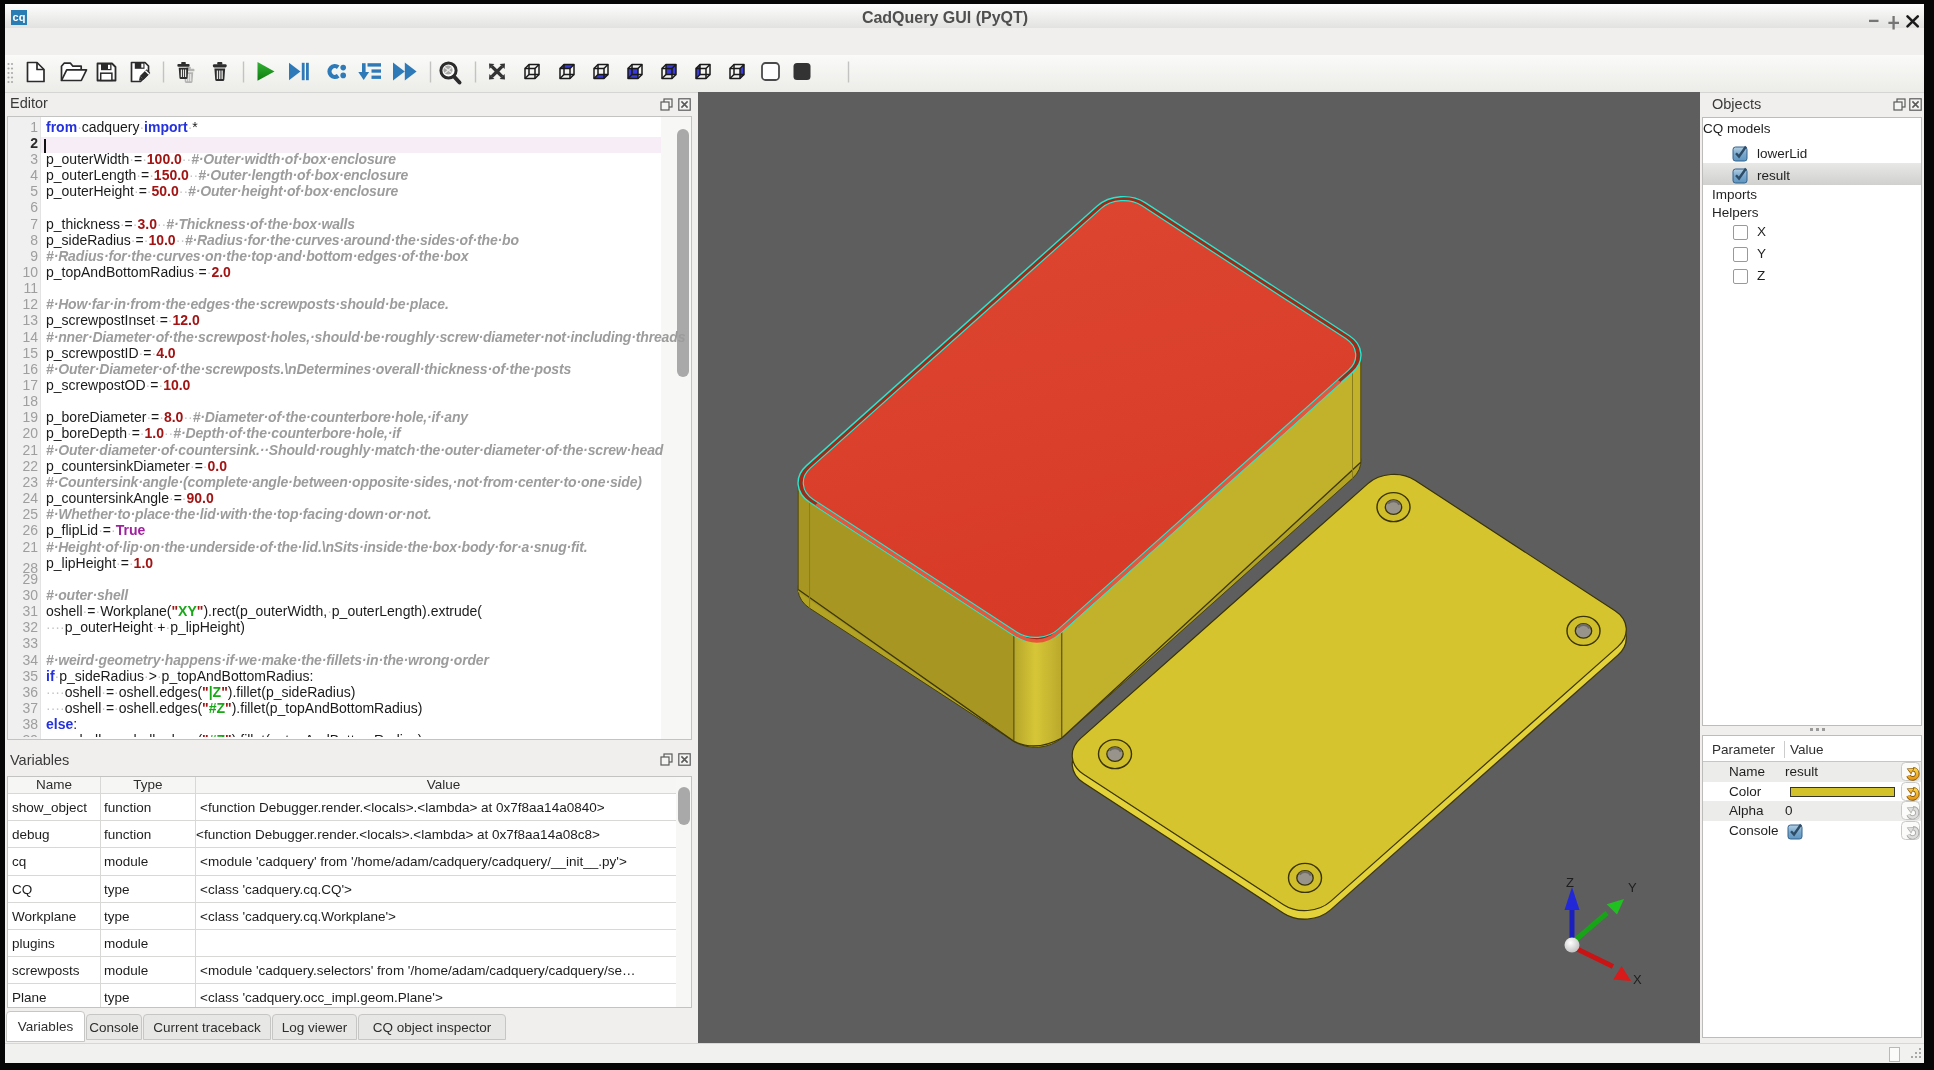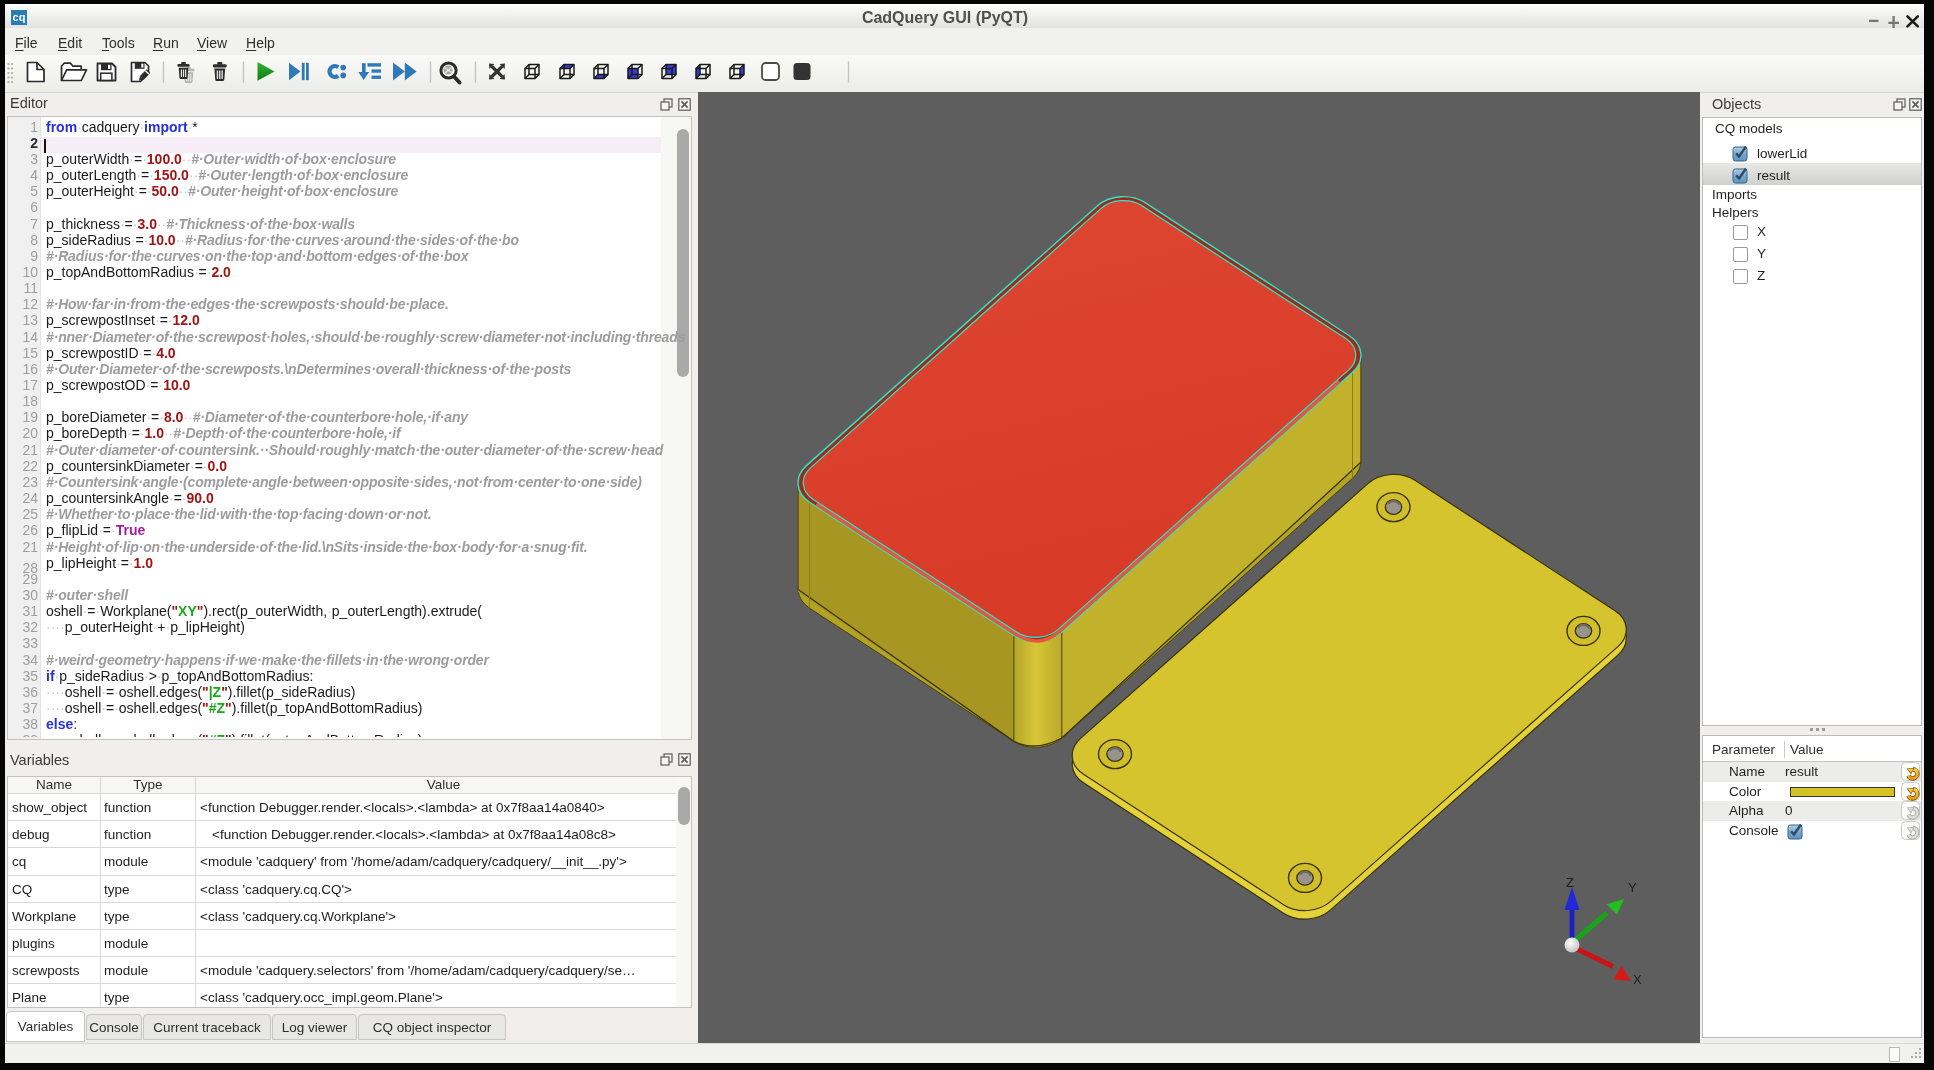--- a/index.html
+++ b/index.html
@@ -55,28 +55,20 @@
   <div id="cqicon" class="abs">cq</div>
   <div id="title" class="abs">CadQuery GUI (PyQT)</div>
   <svg class="abs" style="left:1860px;top:4px" width="62" height="24" viewBox="0 0 62 24">
     <g stroke="#757575" stroke-width="2.3" stroke-linecap="butt">
       <path d="M4 12.9 H13.5"></path>
       <path d="M28.6 8 V21.6 M23.4 14.8 H34"></path>
     </g>
     <path d="M42.5 8.4 L52.8 18.4 M52.8 8.4 L42.5 18.4" stroke="#1a1a1a" stroke-width="2.6" stroke-linecap="round"></path>
   </svg>
   
-  <div id="menubar" class="abs">
-    <span style="left:10px"><u>F</u>ile</span>
-    <span style="left:53px"><u>E</u>dit</span>
-    <span style="left:97px"><u>T</u>ools</span>
-    <span style="left:148px"><u>R</u>un</span>
-    <span style="left:192px"><u>V</u>iew</span>
-    <span style="left:241px"><u>H</u>elp</span>
-  </div>
   
   <div id="toolbar" class="abs"></div>
   <svg class="abs" style="left:-5px;top:51px" width="900" height="37" viewBox="0 55 900 37">
     <defs>
       <linearGradient id="grn" x1="0" y1="0" x2="0" y2="1">
         <stop offset="0" stop-color="#33b133"></stop>
           <stop offset="1" stop-color="#0d7d10"></stop>
       </linearGradient>
       <g id="trash">
         <rect x="4.2" y="0" width="4.6" height="2.4" rx="0.8"></rect>
@@ -317,21 +309,21 @@
     <div class="abs vline" style="left:92px;top:0;width:1px;height:230px"></div>
     <div class="abs vline" style="left:187px;top:0;width:1px;height:230px"></div>
     <div class="abs vrow" style="left:0;top:17px;width:683px">
       <span class="abs" style="left:4px">show_object</span>
         <span class="abs" style="left:96px">function</span>
         <span class="abs" style="left:192px">&lt;function Debugger.render.&lt;locals&gt;.&lt;lambda&gt; at 0x7f8aa14a0840&gt;</span>
       </div>
     <div class="abs vrow" style="left:0;top:44.2px;width:683px">
       <span class="abs" style="left:4px">debug</span>
         <span class="abs" style="left:96px">function</span>
-        <span class="abs" style="left:204px">&lt;function Debugger.render.&lt;locals&gt;.&lt;lambda&gt; at 0x7f8aa14a08c8&gt;</span>
+        <span class="abs" style="left:188px">&lt;function Debugger.render.&lt;locals&gt;.&lt;lambda&gt; at 0x7f8aa14a08c8&gt;</span>
       </div>
     <div class="abs vrow" style="left:0;top:71.4px;width:683px">
       <span class="abs" style="left:4px">cq</span>
         <span class="abs" style="left:96px">module</span>
         <span class="abs" style="left:192px">&lt;module 'cadquery' from '/home/adam/cadquery/cadquery/__init__.py'&gt;</span>
       </div>
     <div class="abs vrow" style="left:0;top:98.6px;width:683px">
       <span class="abs" style="left:4px">CQ</span>
         <span class="abs" style="left:96px">type</span>
         <span class="abs" style="left:192px">&lt;class 'cadquery.cq.CQ'&gt;</span>
@@ -475,21 +467,21 @@
     <g fill="#f5f5f3" stroke="#5a5a5a" stroke-width="1.2">
         <rect x="4" y="1" width="8" height="8"></rect>
         <rect x="1" y="4" width="8" height="8"></rect>
       </g>
   </svg>
   <svg class="abs" style="left:1904px;top:94px" width="13" height="13" viewBox="0 0 13 13">
     <rect x="0.8" y="0.8" width="11.4" height="11.4" fill="#f5f5f3" stroke="#5a5a5a" stroke-width="1.2"></rect>
     <path d="M3.4 3.4 L9.6 9.6 M9.6 3.4 L3.4 9.6" stroke="#5a5a5a" stroke-width="1.6"></path>
   </svg>
   <div id="objtree" class="abs">
-    <div class="abs" style="left:12px;top:3px">CQ models</div>
+    <div class="abs" style="left:0;top:3px">CQ models</div>
     <svg class="abs" style="left:29px;top:27px" width="17" height="17" viewBox="0 0 17 17">
       <rect x="1" y="2" width="14" height="14" rx="2.5" fill="url(#cbg)" stroke="#33618c" stroke-width="1"></rect>
       <path d="M4 8.2 L7 11.5 L14 1.5" fill="none" stroke="#2e4c66" stroke-width="2.4"></path>
     </svg>
     <div class="abs" style="left:54px;top:28px">lowerLid</div>
     <div class="abs" style="left:0px;top:45px;width:218px;height:22px;background:linear-gradient(#e8e8e6,#d0d0ce)"></div>
     <svg class="abs" style="left:29px;top:49px" width="17" height="17" viewBox="0 0 17 17">
       <rect x="1" y="2" width="14" height="14" rx="2.5" fill="url(#cbg)" stroke="#33618c" stroke-width="1"></rect>
       <path d="M4 8.2 L7 11.5 L14 1.5" fill="none" stroke="#2e4c66" stroke-width="2.4"></path>
     </svg>

